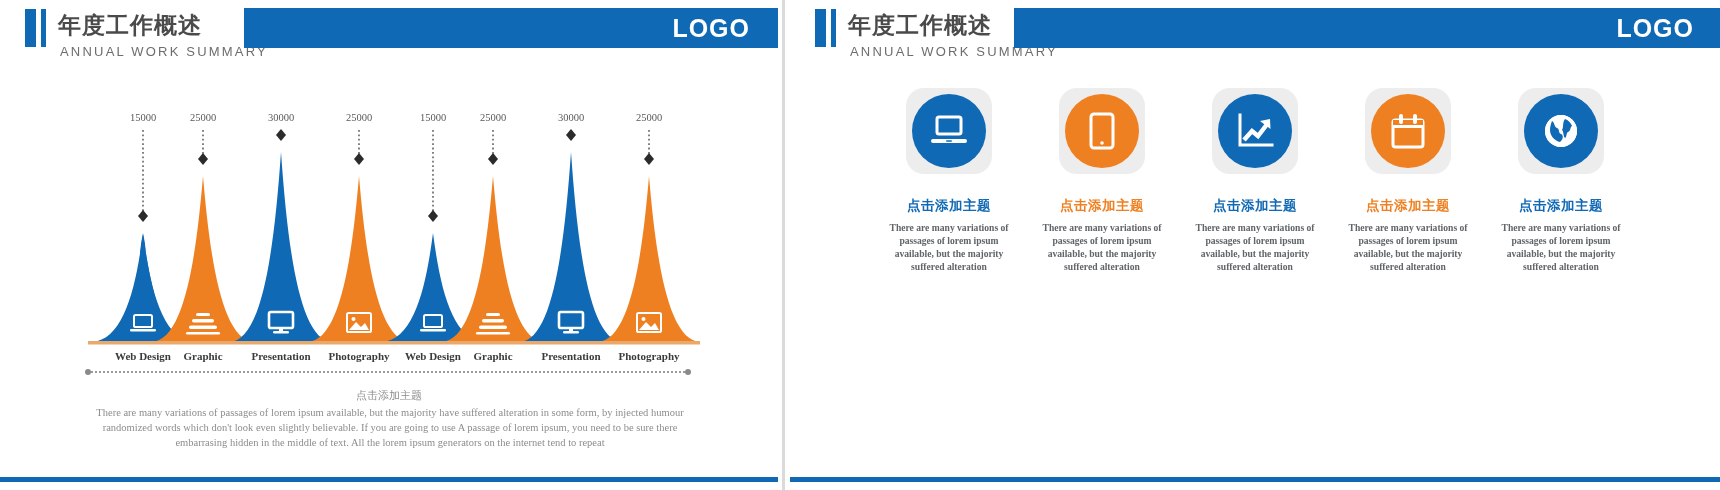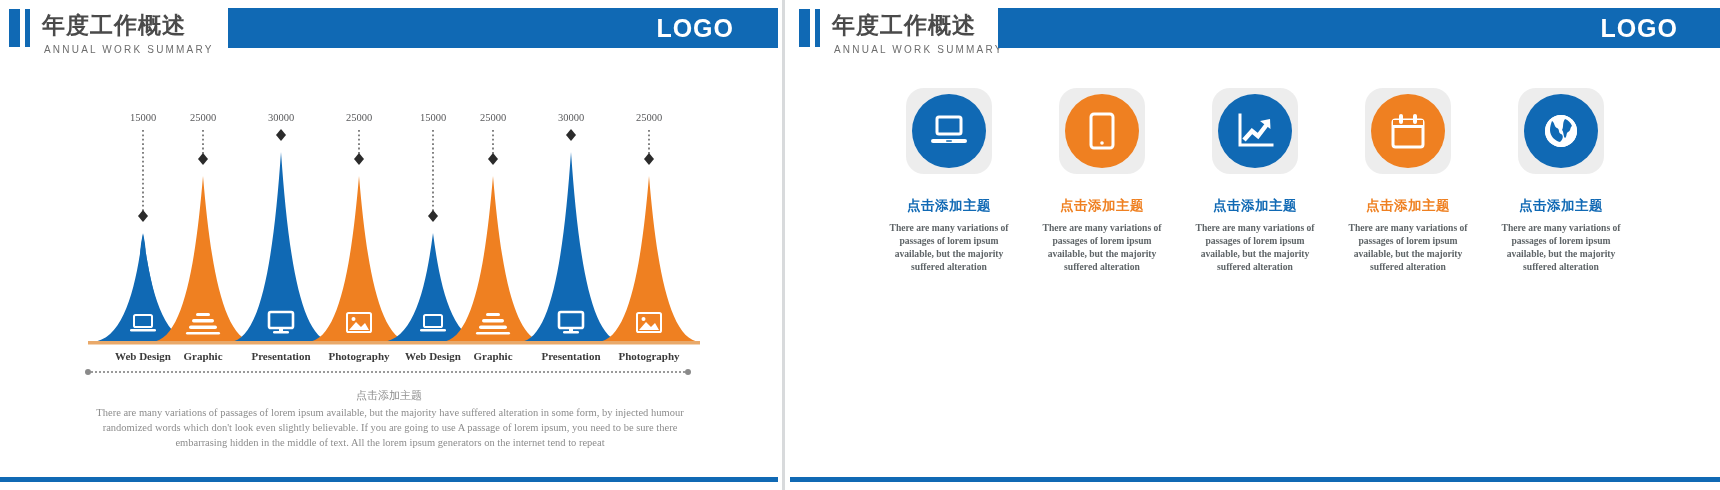--- a/index.html
+++ b/index.html
@@ -27,42 +27,42 @@
   .slide-right { left: 790px; width: 930px; }
 
   .panel-divider {
     position: absolute;
     top: 0; left: 782px;
     width: 3px; height: 490px;
     background: #d8dadc;
   }
 
   
-  .hdr { position: absolute; top: 0; left: 0; width: 100%; height: 78px; }
+  .hdr { position: absolute; top: 0; left: 16px; width: 100%; height: 78px; }
   .hdr-bar-thick {
     position: absolute; top: 9px; left: 9px;
     width: 11px; height: 38px;
     background: #1069b4;
   }
   .hdr-bar-thin {
     position: absolute; top: 9px; left: 25px;
     width: 5px; height: 38px;
     background: #1069b4;
   }
   .hdr-title {
     position: absolute; top: 10px; left: 42px;
     font-size: 23px; font-weight: bold;
     color: #4a4a4a;
     letter-spacing: 1px;
     font-family: "DejaVu Sans", sans-serif;
     white-space: nowrap;
   }
   .hdr-sub {
     position: absolute; top: 44px; left: 44px;
-    font-size: 10px; color: #6d6d6d;
+    font-size: 13px; color: #6d6d6d;
     letter-spacing: 2.2px;
     white-space: nowrap;
     font-family: "Liberation Sans", sans-serif;
   }
   .hdr-blueband {
     position: absolute; top: 8px;
     height: 40px;
     background: #1069b4;
   }
   .hdr-logo {

